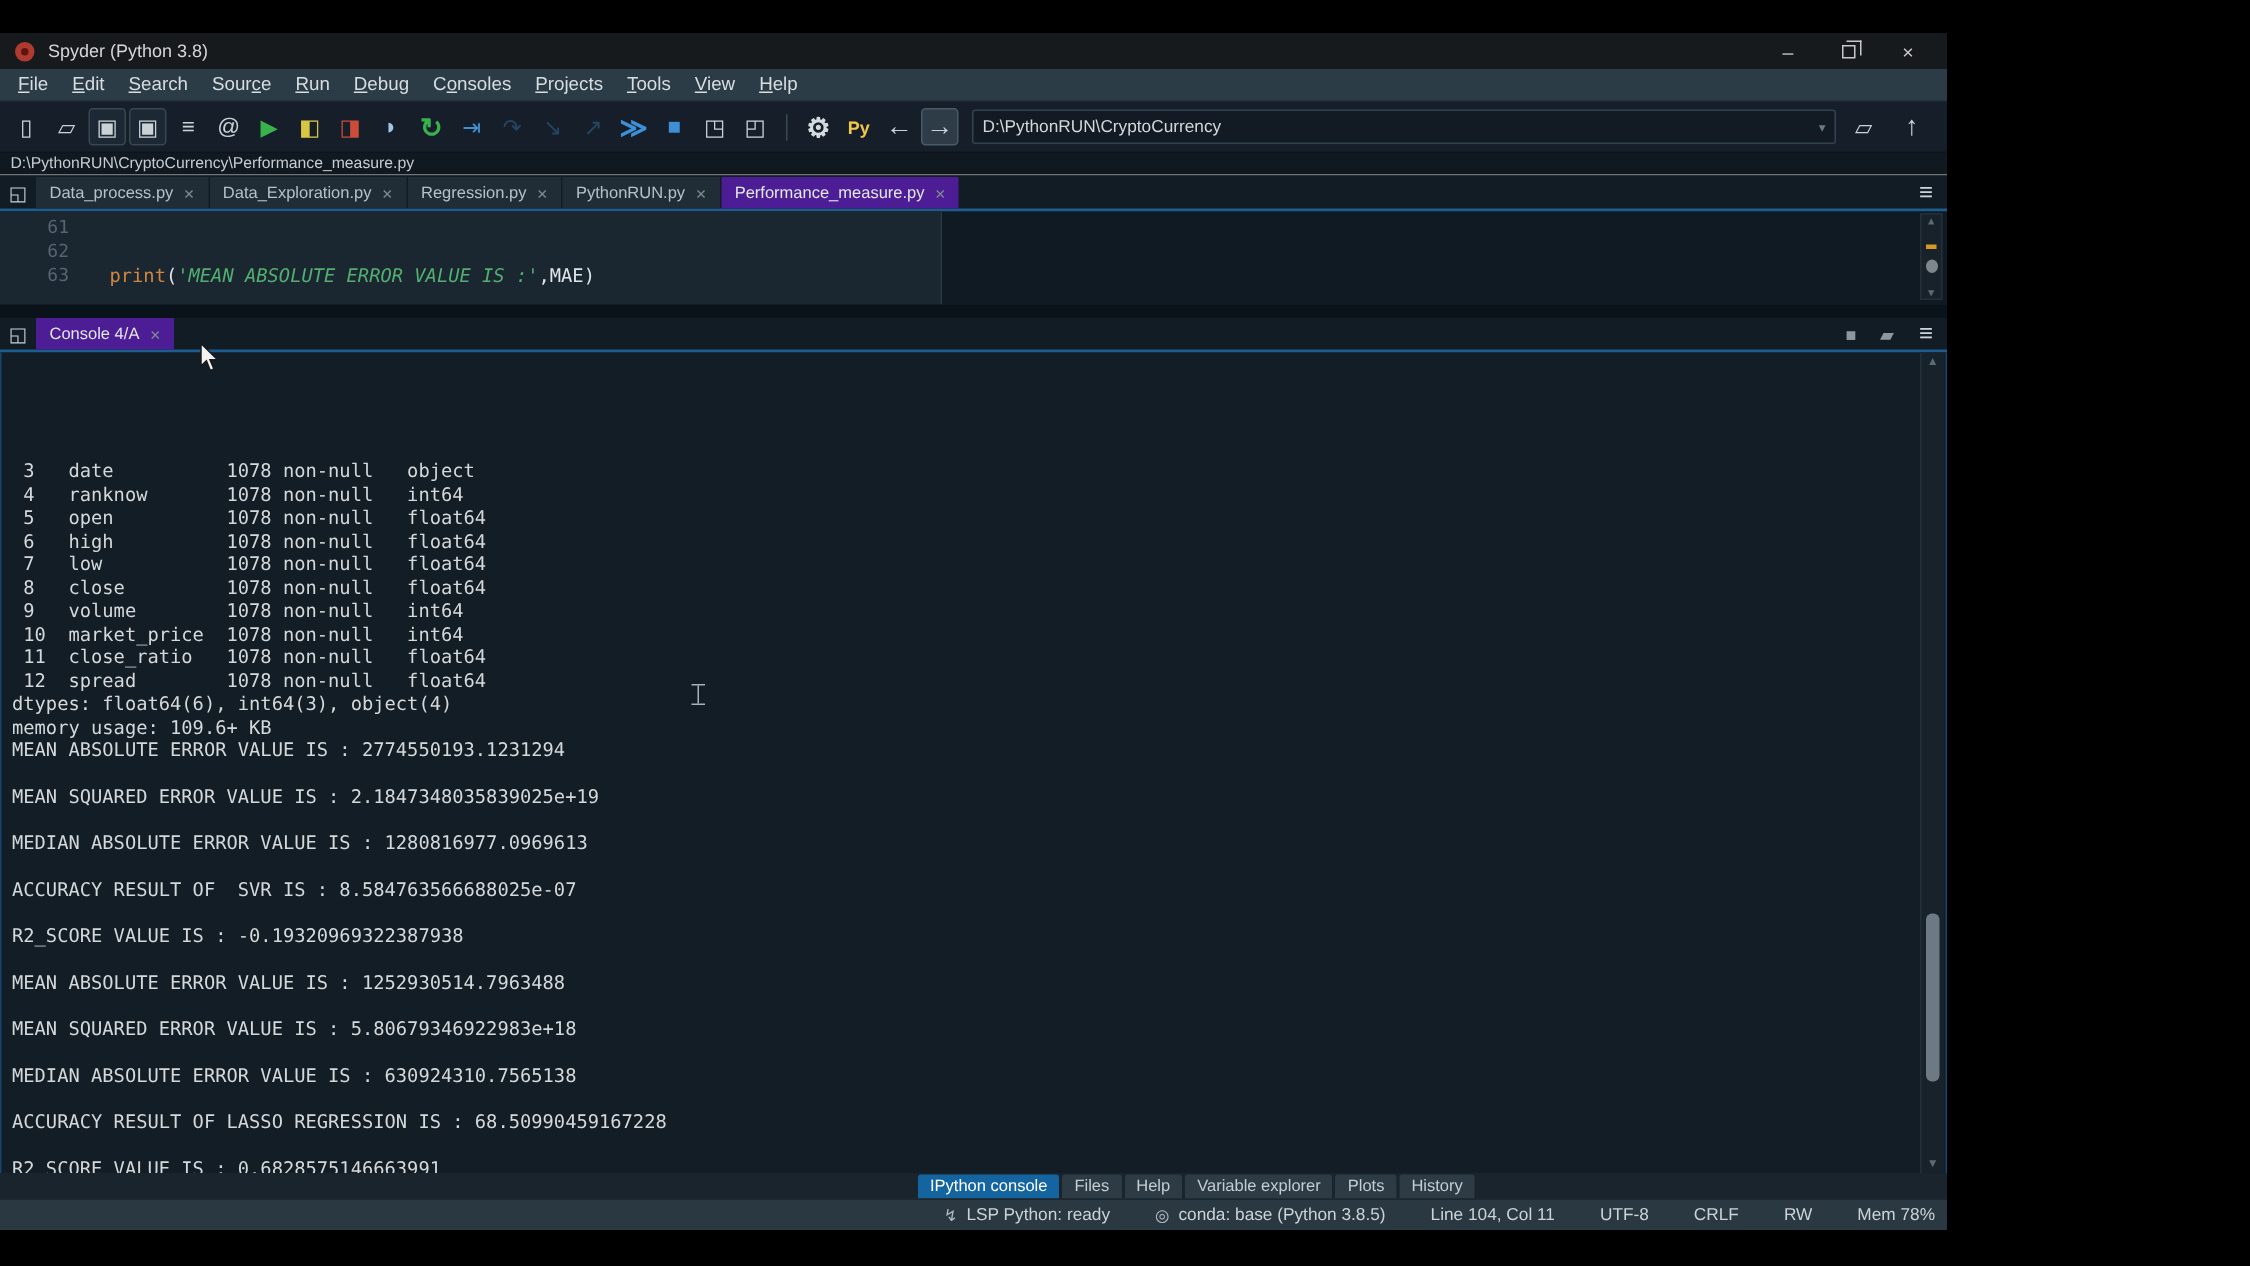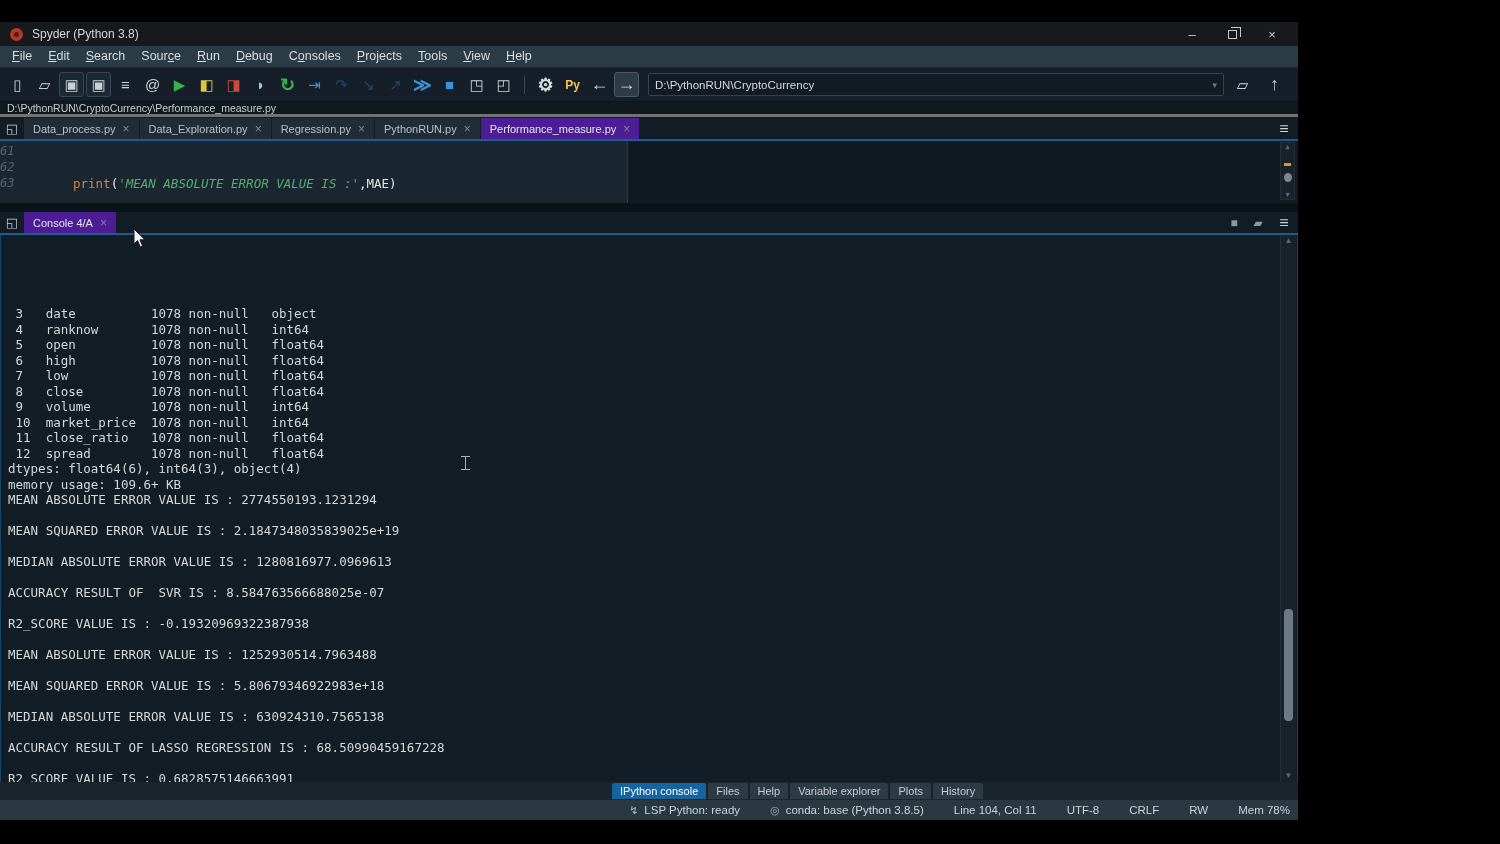--- a/index.html
+++ b/index.html
@@ -48,39 +48,39 @@
   .ic-boxed { border:1px solid #39474f; background:#1c2833; }
   .ic-sep { min-width:1px; width:1px; height:18px; background:#3a4a55; margin:0 7px; font-size:0; }
   .cwd-wrap { flex:1; display:flex; align-items:center; margin-left:8px; }
   .cwd-field { flex:1; height:23px; background:#121b23; border:1px solid #32424e; border-radius:2px;
     display:flex; align-items:center; padding:0 6px; }
   .cwd-field input { flex:1; background:transparent; border:none; outline:none; color:#d2d8dc; font-size:11.5px; font-family:"Liberation Sans",sans-serif; }
   .combo-arrow { color:#6c7a84; font-size:9px; margin-left:4px; }
   .cwd-wrap .tbi { margin-left:6px; }
 
   
-  .pathbar { height:15px; background:#10191f; color:#c6cdd2; font-size:10.5px; display:flex; align-items:center; padding-left:7px; border-bottom:3px solid #737373; }
+  .pathbar { height:15px; background:#10191f; color:#c6cdd2; font-size:10.5px; display:flex; align-items:center; padding-left:7px; border-bottom:1px solid #737373; }
 
   
   .edtabs { height:24px; background:#121c24; display:flex; align-items:flex-end; border-bottom:2px solid #1c5c8f; }
   .browse-btn { width:24px; height:21px; display:flex; align-items:center; justify-content:center; color:#c3cbd1; font-size:13px; }
   .edtabs [data-repeat], .ctabs [data-repeat] { display:flex; align-items:flex-end; }
   .etab { height:21px; background:#202d37; display:flex; align-items:center; padding:0 9px; margin-right:1px; }
   .etab-label { color:#b7c0c7; font-size:11px; }
   .etab-close { color:#7d8a92; font-size:12px; margin-left:7px; }
   .etab.active { background:#4c1d95; }
   .etab.active .etab-label { color:#e2e8ec; }
   .tab-spacer { flex:1; }
   .hamburger { width:28px; height:21px; display:flex; align-items:center; justify-content:center; color:#cdd5da; font-size:16px; font-weight:bold; }
 
   
   .editor { height:62px; background:#101a22; position:relative; overflow:hidden; font-family:"DejaVu Sans Mono",monospace; }
   .cell-highlight { position:absolute; left:0; top:0; bottom:0; width:627px; background:#1a2731; }
   .edge-line { position:absolute; left:627px; top:0; bottom:0; width:1px; background:#2b3945; }
-  .gutter { position:absolute; left:0; top:3px; width:50px; text-align:left; color:#56646f; font-size:12px; line-height:15.8px;font-style:italic; }
+  .gutter { position:absolute; left:0; top:3px; width:50px; text-align:right; color:#56646f; font-size:12px; line-height:15.8px; }
   .gutter div { padding-right:4px; }
   .code { position:absolute; left:73px; top:3px; font-size:12.5px; line-height:15.8px; white-space:pre; color:#dfe5e8; }
   .tok-kw { color:#d0863f; }
   .tok-str { color:#53ae6f; font-style:italic; }
   .ed-scroll { position:absolute; right:3px; top:1px; width:15px; height:58px; background:#17222b; border:1px solid #242f39; }
   .ed-scroll .arr { position:absolute; left:0; right:0; text-align:center; color:#5b6a75; font-size:7px; line-height:8px; }
   .ed-scroll .arr.up { top:0; } .ed-scroll .arr.dn { bottom:0; }
   .ed-mark { position:absolute; left:3px; top:20px; width:7px; height:3px; background:#d79922; }
   .ed-thumb { position:absolute; left:3px; top:30px; width:8px; height:9px; border-radius:50%; background:#7d868d; }
 

